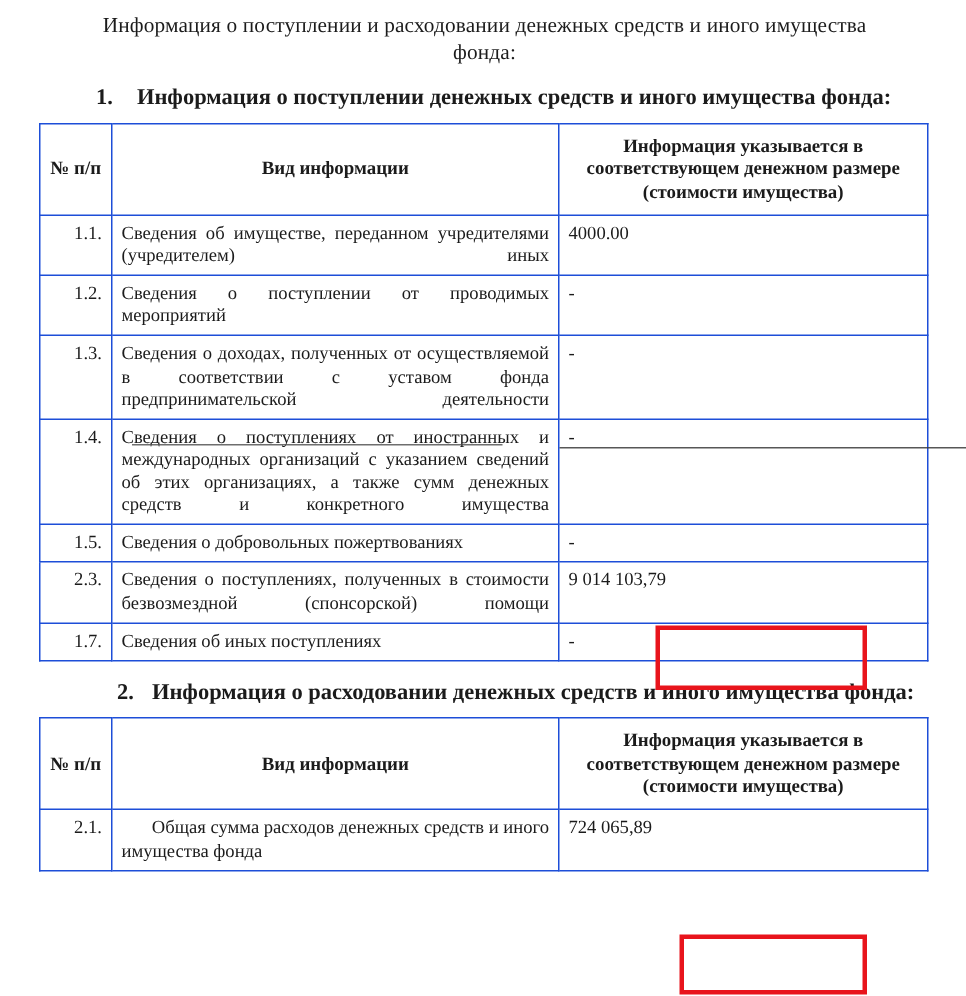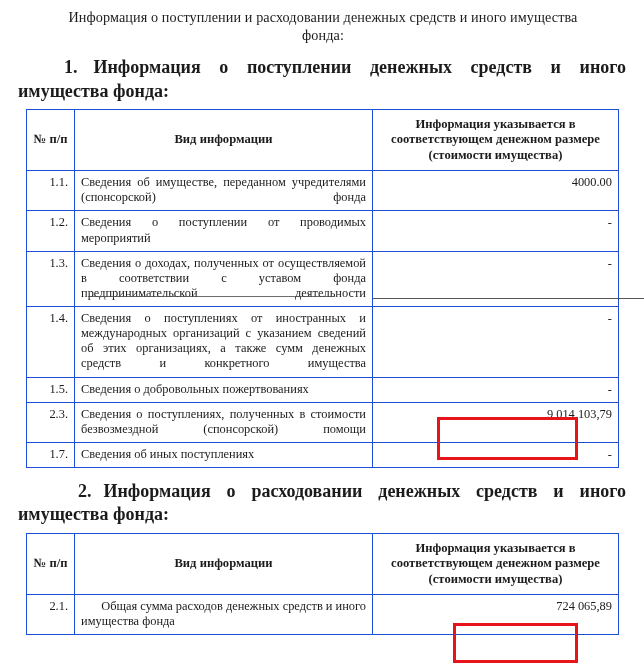--- a/index.html
+++ b/index.html
@@ -24,21 +24,21 @@
   .doc-title {
     font-weight: normal;
     font-size: 14.2px;
     text-align: center;
     line-height: 1.28;
     margin: 8px 58px 0 60px;
     letter-spacing: 0.1px;
   }
   .section-heading {
     font-weight: bold;
-    font-size: 18px;
+    font-size: 15px;
     line-height: 1.3;
     margin: 12px 18px 6px 18px;
     text-align: justify;
     font-family: Liberation Serif, serif;
   }
   .section-heading .num {
     display: inline-block;
     margin-left: 46px;
     margin-right: 16px;
   }
@@ -78,21 +78,21 @@
   td.cell-kind {
     text-align: justify;
     text-align-last: justify;
     hyphens: none;
   }
   td.cell-kind.noj {
     text-align: right;
     text-align-last: left;
   }
   td.cell-val {
-    text-align: right;
+    text-align: left;
     vertical-align: middle;
     font-size: 13px;
   }
   .hl-box {
     position: absolute;
     border: 3px solid #e8141c;
     box-sizing: border-box;
     pointer-events: none;
   }
   .scan-line {
@@ -127,21 +127,21 @@
     <thead>
       <tr>
         <th><span>№ п/п</span></th>
         <th>Вид информации</th>
         <th>Информация указывается в соответствующем денежном размере (стоимости имущества)</th>
       </tr>
     </thead>
     <tbody>
       <tr>
         <td class="cell-num">1.1.</td>
-        <td class="cell-kind">Сведения об имуществе, переданном учредителями (спонсорской) фонда</td>
+        <td class="cell-kind">Сведения об имуществе, переданном учредителями (учредителем) иных</td>
         <td class="cell-val">4000.00</td>
       </tr>
       <tr>
         <td class="cell-num">1.2.</td>
         <td class="cell-kind">Сведения о поступлении от проводимых мероприятий</td>
         <td class="cell-val">-</td>
       </tr>
       <tr>
         <td class="cell-num">1.3.</td>
         <td class="cell-kind">Сведения о доходах, полученных от осуществляемой в соответствии с уставом фонда предпринимательской деятельности</td>

